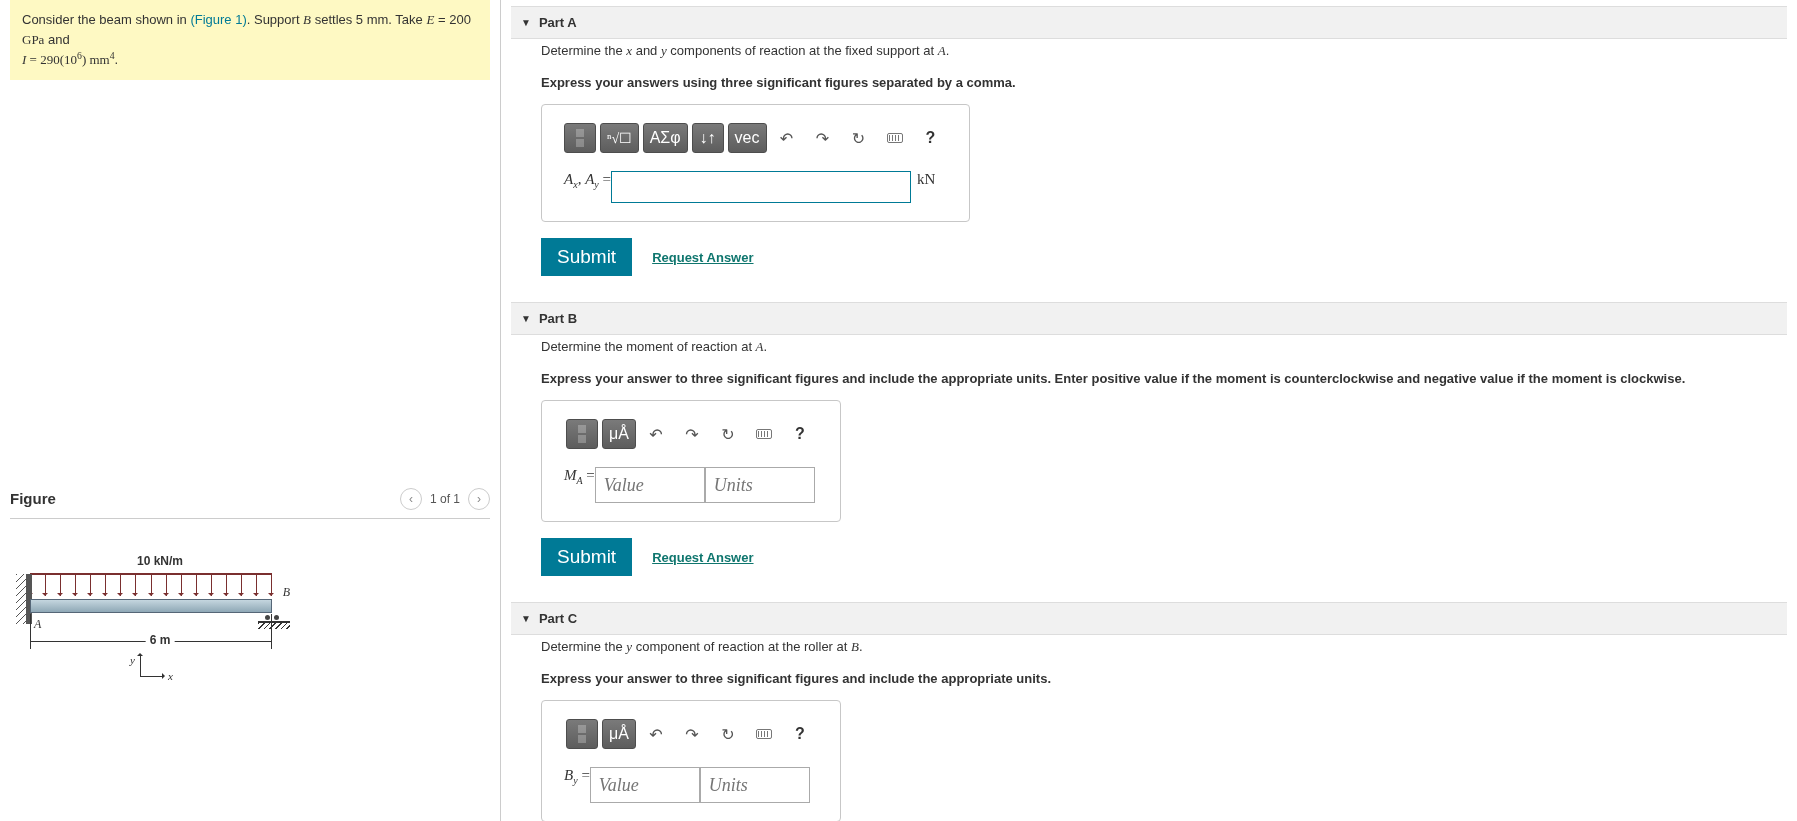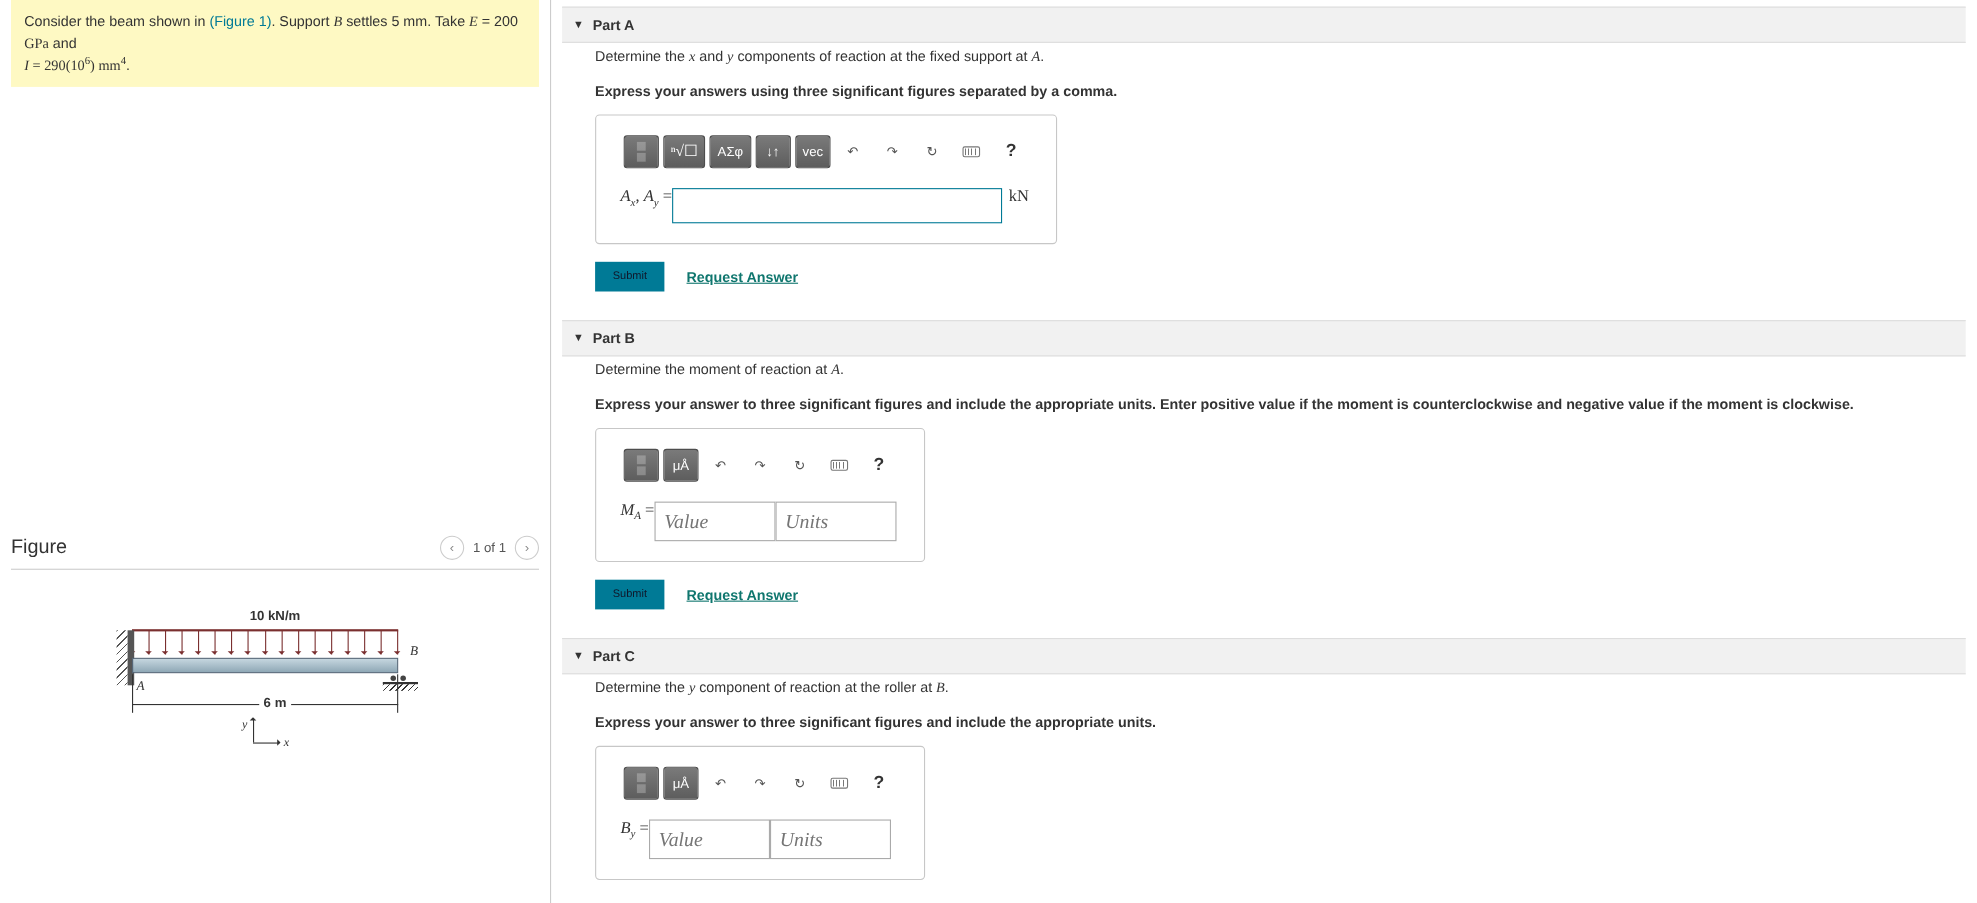--- a/index.html
+++ b/index.html
@@ -3,24 +3,24 @@
 <meta charset="utf-8">
 <style>
   * { box-sizing: border-box; margin: 0; padding: 0; }
   body { font-family: Arial, Helvetica, sans-serif; font-size: 13px; color: #333; background: #fff; }
   .layout { display: flex; min-height: 100vh; }
   .left-col { width: 500px; flex-shrink: 0; padding: 0 10px; }
   .right-col { flex: 1; padding: 0 10px; border-left: 1px solid #ccc; }
   .problem-box { background: #fef9c3; padding: 10px 12px; margin-bottom: 10px; line-height: 1.5; }
   .problem-box a { color: #007a96; text-decoration: none; }
   .figure-hdr { display: flex; align-items: center; justify-content: space-between; padding: 8px 0; border-bottom: 1px solid #ccc; margin-top: 400px; }
-  .figure-hdr .fig-title { font-weight: normal; font-size: 18px; }
+  .figure-hdr .fig-title { font-weight: bold; font-size: 15px; }
   .fig-nav { display: flex; align-items: center; gap: 8px; font-size: 12px; color: #555; }
   .fig-nav .navbtn { width: 22px; height: 22px; border: 1px solid #ccc; border-radius: 50%; display: flex; align-items: center; justify-content: center; color: #888; background: #fff; cursor: pointer; }
-  .figure-area { padding: 30px 20px; display:flex; justify-content:center; }
+  .figure-area { padding: 30px 20px; display:flex; }
   .beam-diagram { position: relative; width: 260px; height: 150px; }
   .beam-bar { position: absolute; left: 0; right: 18px; top: 50px; height: 14px; background: linear-gradient(#c5d6df,#8fa8b6); border:1px solid #567; }
   .wall { position:absolute; left:-4px; top:25px; width:6px; height:50px; background:#555; }
   .hatch { position:absolute; left:-14px; top:25px; width:10px; height:50px; background: repeating-linear-gradient(135deg,#555 0,#555 1px,transparent 1px,transparent 5px);}
   .arrow-row { position:absolute; left:0; right:18px; top:25px; height:25px; display:flex; justify-content:space-between; }
   .arrow-row span { width:1px; background:#7a2f2f; position:relative; height:22px;}
   .arrow-row span::after{ content:""; position:absolute; bottom:-3px; left:-3px; border:3px solid transparent; border-top-color:#7a2f2f;}
   .arrow-top { position:absolute; left:0; right:18px; top:24px; height:2px; background:#7a2f2f;}
   .load-label { position:absolute; top:5px; left:50%; transform:translateX(-50%); font-size:12px; font-weight:bold;}
   .roller { position:absolute; right:8px; top:62px; width:20px; height:12px;}
@@ -42,33 +42,33 @@
   .axes .yl{position:absolute; left:0px; top:0; font-style:italic; font-size:11px;}
   .axes .xl{position:absolute; left:38px; top:16px; font-style:italic; font-size:11px;}
 
   .part-header { background: #f1f1f1; border-top: 1px solid #ddd; border-bottom: 1px solid #ddd; padding: 8px 10px; display:flex; align-items:center; gap:8px; font-weight:bold; margin-top: 6px;}
   .part-header .caret { font-size: 10px; }
   .part-body { padding: 4px 10px 20px 30px; }
   .instr { margin-bottom: 8px; }
   .instr-bold { font-weight: bold; margin-bottom: 14px; margin-top: 16px; }
   .answer-frame { border: 1px solid #c7c7c7; border-radius: 4px; padding: 18px 22px; display: inline-block; min-width: 420px; background:#fff;}
   .toolbar { display:flex; gap:4px; justify-content:center; margin-bottom:18px; align-items:center;}
-  .tbtn { height:30px; min-width:32px; padding:0 6px; display:flex; align-items:center; justify-content:center; border-radius:3px; font-size:12px;}
+  .tbtn { height:30px; min-width:32px; padding:0 6px; display:flex; align-items:center; justify-content:center; border-radius:3px; font-size:16px;}
   .tbtn.dark { background: linear-gradient(#7a7a7a,#5d5d5d); color:#fff; border:1px solid #4d4d4d;}
   .tbtn.light { background:#fff; color:#555; }
   .tbtn.help { background:#fff; color:#333; font-size:16px; font-weight:bold; padding:0 8px;}
   .answer-row { display:flex; align-items:flex-start; }
   .lhs { font-family:'Times New Roman',serif; font-style: normal; font-size:15px; }
   .lhs .var { font-style:italic;}
   .lhs sub{ font-size:10px; font-style:italic;}
   .ans-input { border:1px solid #007a96; height:32px; width:300px; padding:0 6px; font-size:14px;}
   .unit-text { font-family:'Times New Roman', serif; font-size:15px; padding-left:6px;}
   .val-input { border:1px solid #aaa; height:36px; width:110px; padding:0 8px; font-family:'Times New Roman',serif; font-style:italic; font-size:18px; color:#999;}
   .btn-row { margin-top:16px; display:flex; align-items:center; gap:20px;}
-  .submit-btn { background:#007a96; color:#0f172a; border:none; padding:8px 16px; font-size:10px; cursor:pointer; }
+  .submit-btn { background:#007a96; color:#ffffff; border:none; padding:8px 16px; font-size:19px; cursor:pointer; }
   .req-link { color:#0f766e; font-size:13px; font-weight:bold; text-decoration:underline; cursor:pointer;}
   sup { font-size: 0.75em; }
   .serif { font-family: 'Times New Roman', serif; }
   .kbd-icon{ display:inline-block; width:16px; height:10px; border:1px solid #777; border-radius:2px; position:relative;}
   .kbd-icon::before{content:""; position:absolute; inset:1px; background:repeating-linear-gradient(90deg,#777 0,#777 1px,transparent 1px,transparent 3px);}
   .frac-icon{ display:flex; flex-direction:column; align-items:center; font-size:8px; line-height:1; color:#fff;}
   .frac-icon .top,.frac-icon .bot{background:rgba(255,255,255,0.25); width:8px; height:8px; margin:1px 0;}
   .sqrt-icon{font-family:serif; font-size:14px;}
 </style>
 </head>

